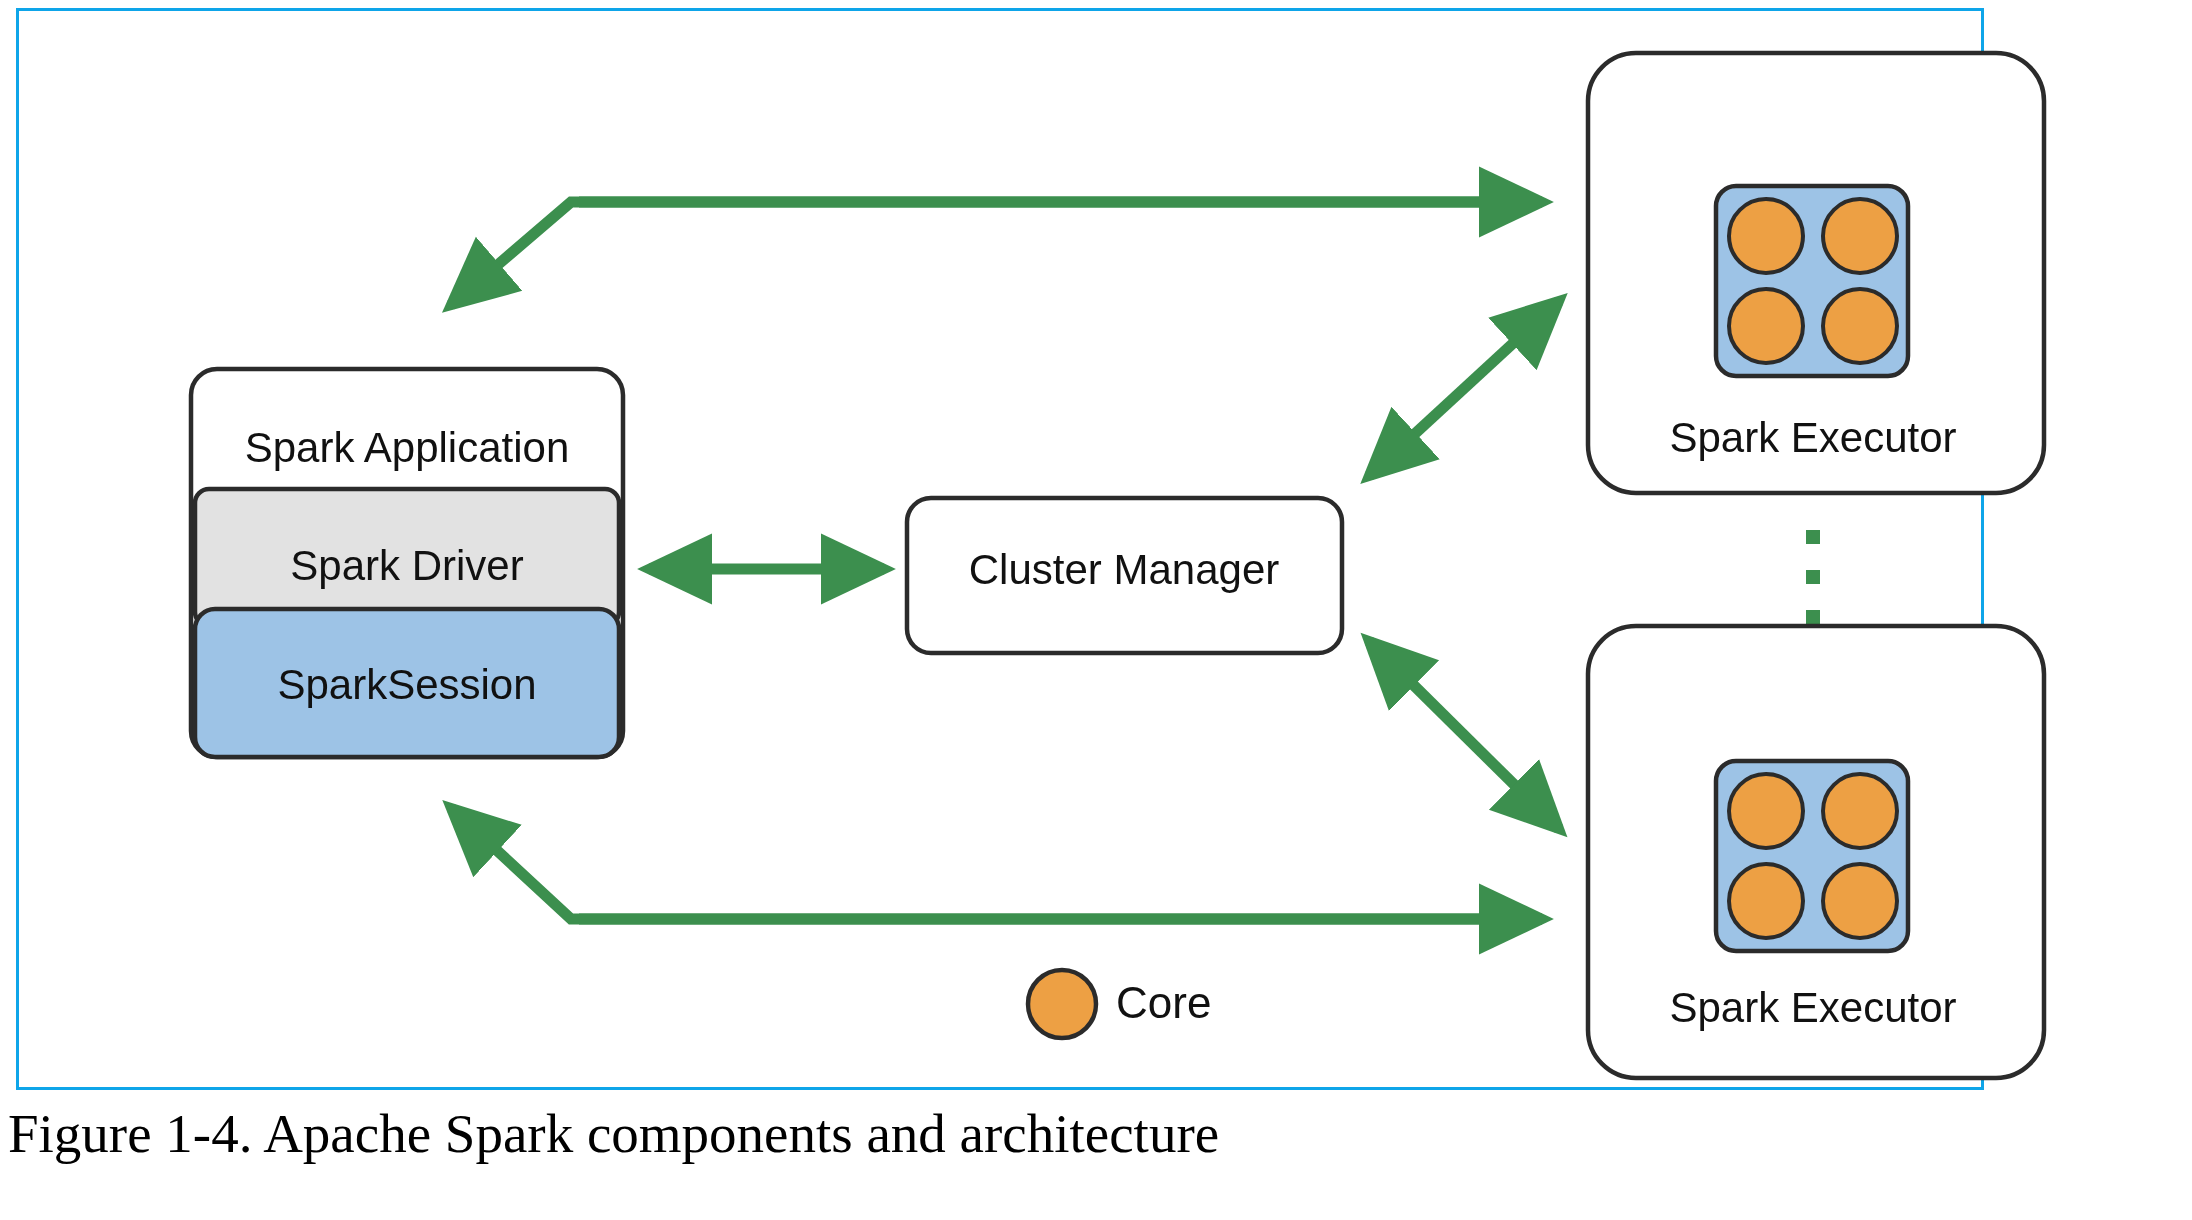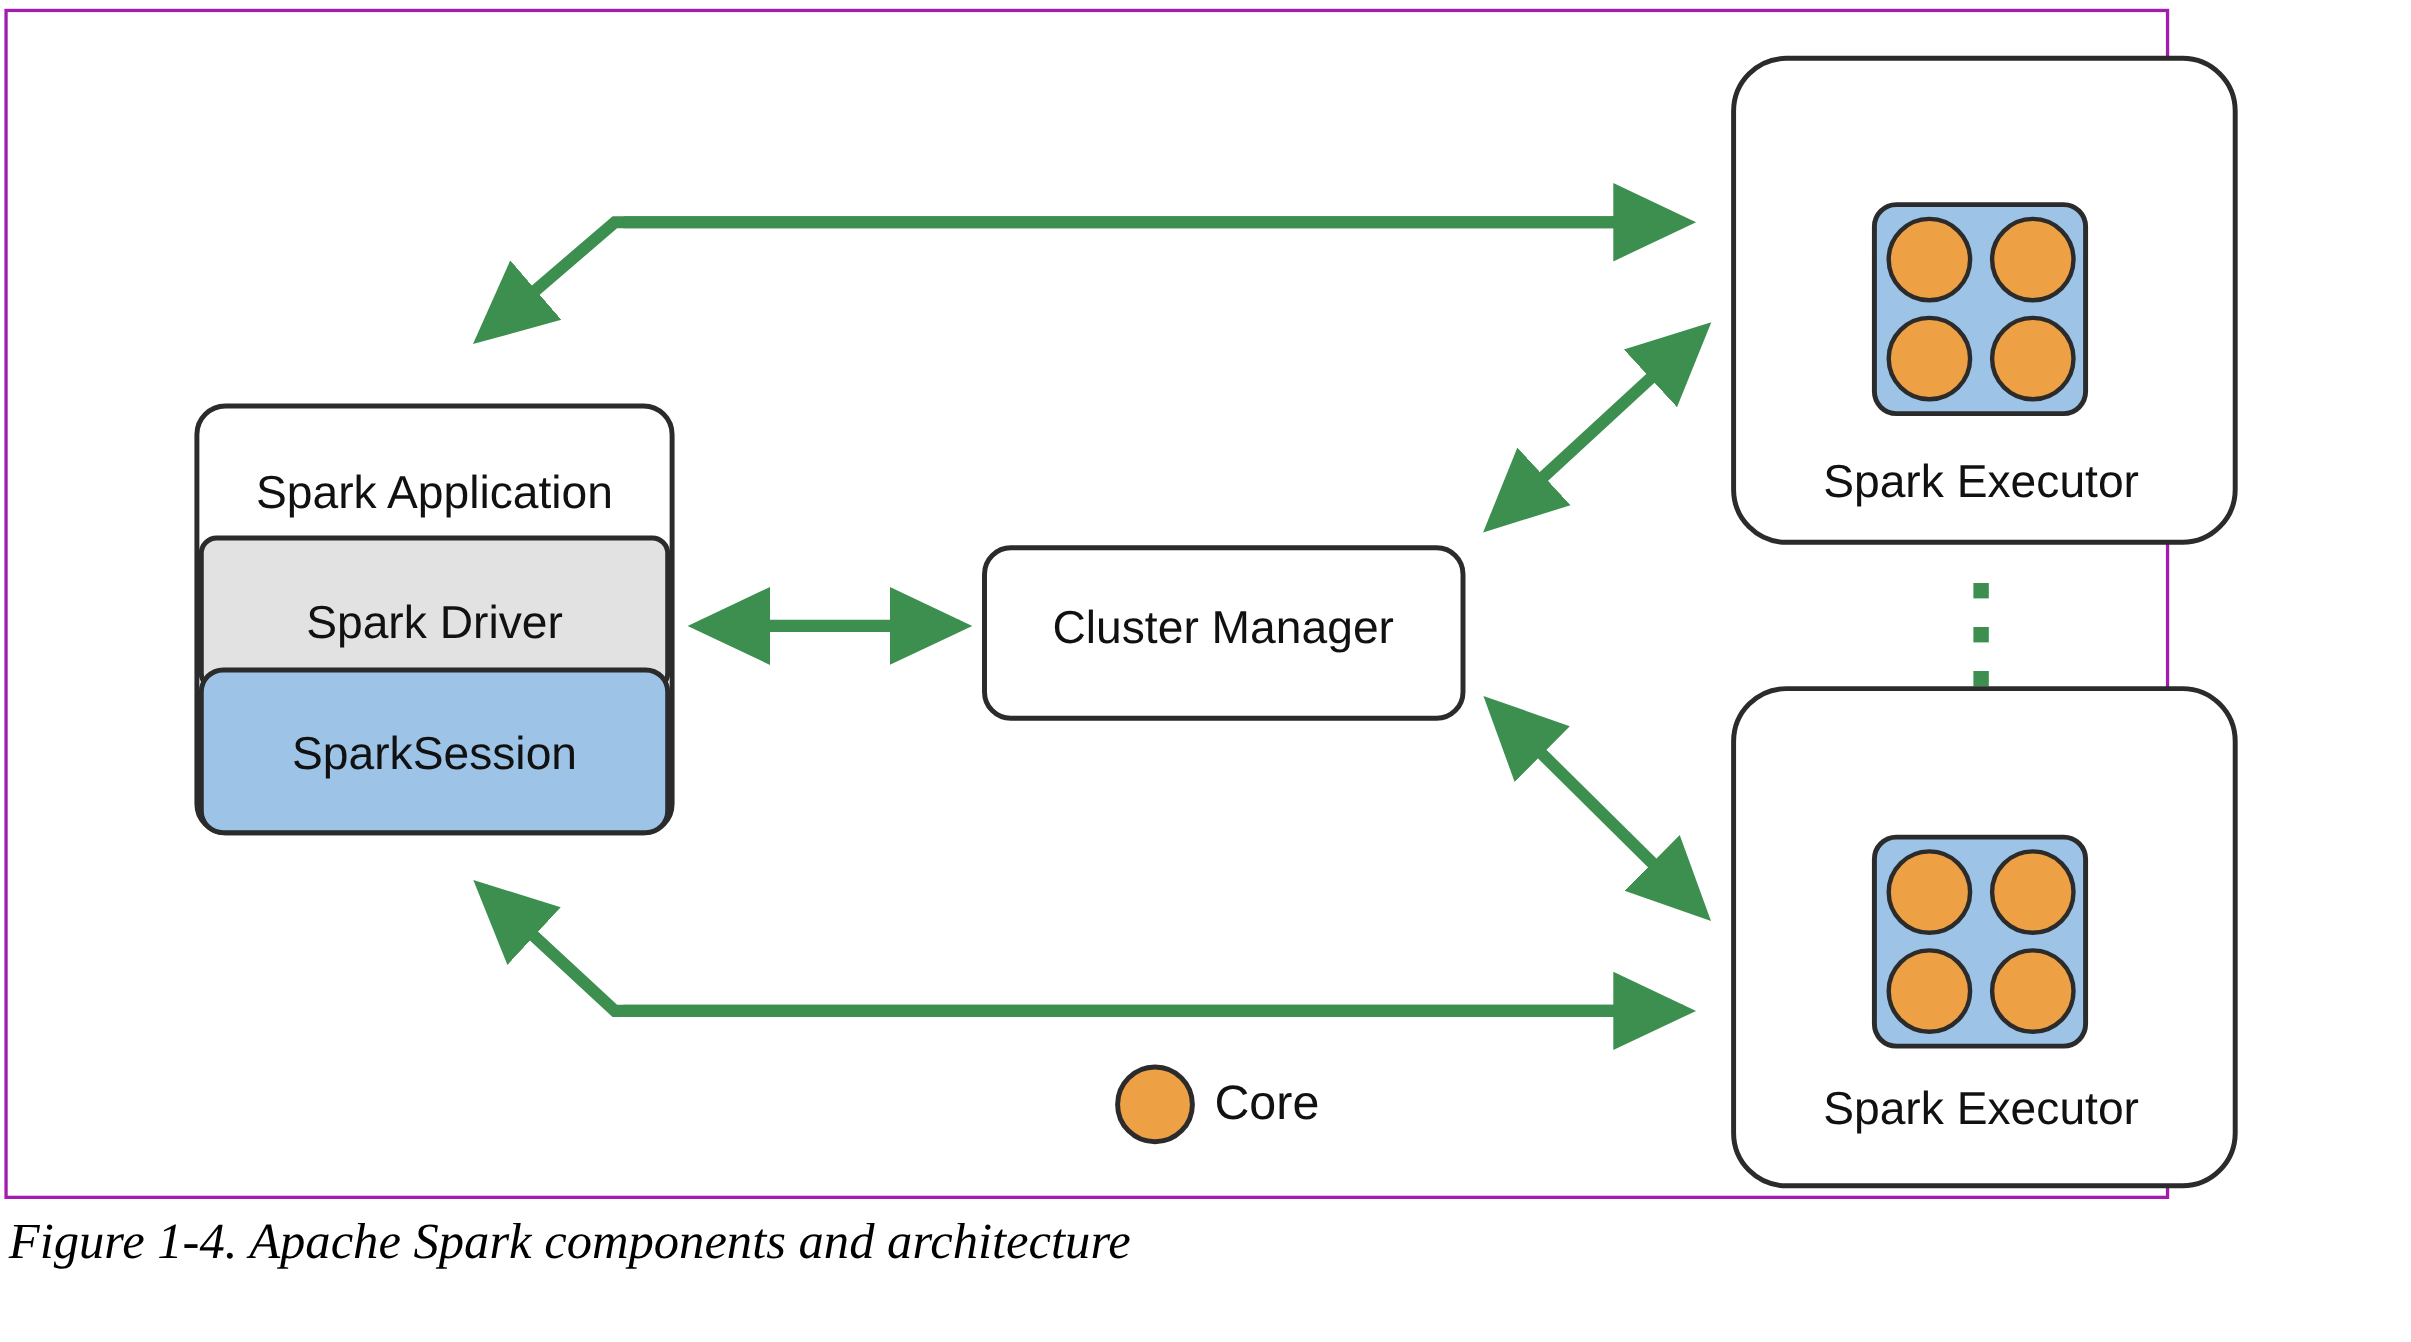--- a/index.html
+++ b/index.html
@@ -14,25 +14,25 @@
     overflow: hidden;
   }
   #page {
     position: relative;
     width: 2192px;
     height: 1220px;
     background: #ffffff;
   }
   #figure-frame {
     position: absolute;
-    left: 4px;
+    left: 16px;
     top: 8px;
     width: 1968px;
     height: 1082px;
-    border: 3px solid #a21caf;
+    border: 3px solid #0ea5e9;
     background: #ffffff;
     box-sizing: border-box;
   }
   #diagram-svg {
     position: absolute;
     left: 0;
     top: 0;
     width: 2168px;
     height: 1082px;
     display: block;
@@ -50,22 +50,21 @@
     fill: #111111;
     text-anchor: start;
     dominant-baseline: middle;
   }
   #figure-caption {
     position: absolute;
     left: 8px;
     top: 1104px;
     width: 2168px;
     font-family: "Liberation Serif", serif;
-    font-style: italic;
-    font-size: 46px;
+    font-size: 55px;
     color: #000000;
     white-space: nowrap;
     line-height: 1.1;
   }
 </style>
 </head>
 <body>
 
 <div id="page">
 

